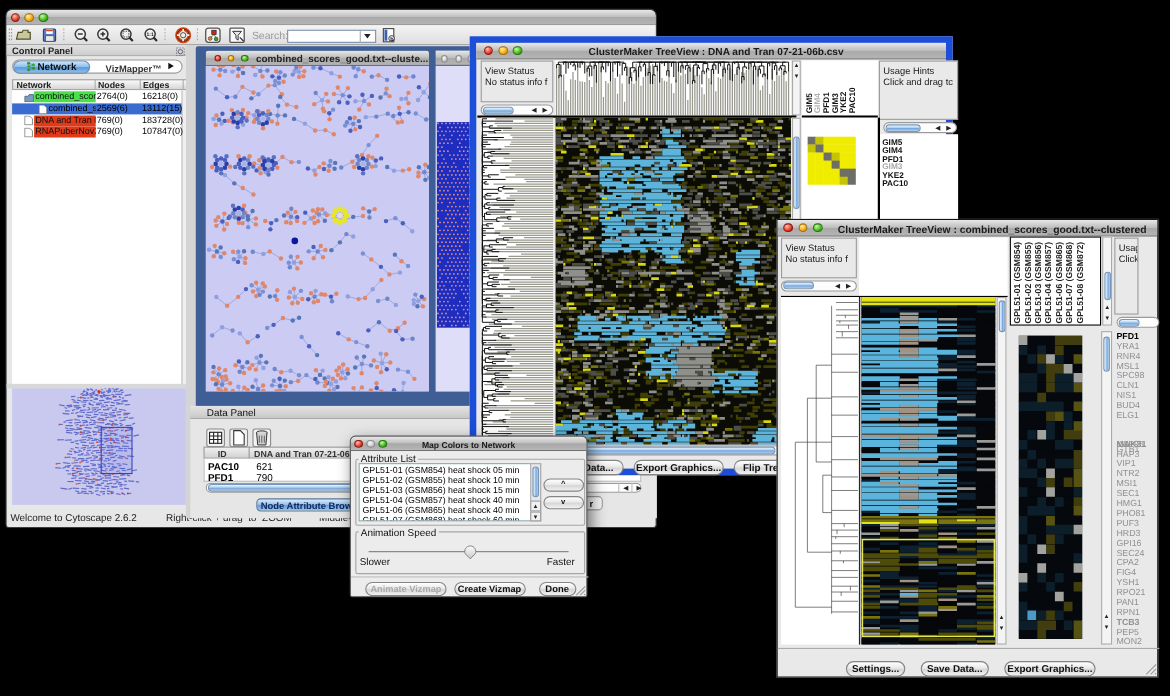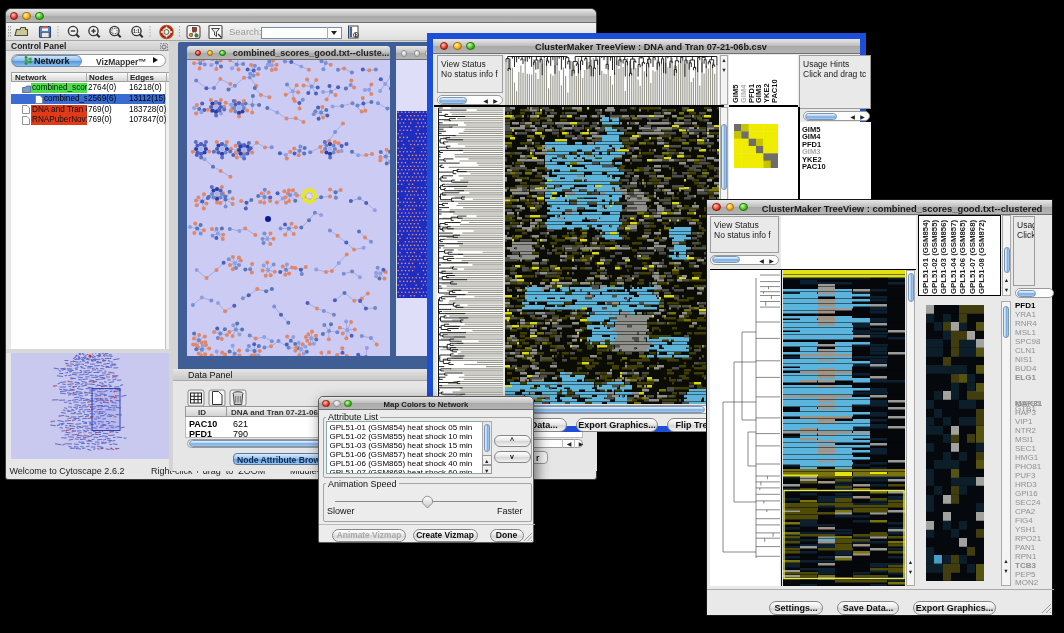--- a/index.html
+++ b/index.html
@@ -1420,21 +1420,21 @@
     <div class="arr" style="left:295px;top:357px;width:8px;font-size:5.5px">▲</div>
     <div class="arr" style="left:295px;top:367px;width:8px;font-size:5.5px">▼</div>
     <div class="a" style="left:308px;top:101.0px;font-size:8px;font-weight:bold;color:#000">PFD1</div>
     <div class="a" style="left:308px;top:110.0px;font-size:8px;font-weight:normal;color:#909090">YRA1</div>
     <div class="a" style="left:308px;top:118.9px;font-size:8px;font-weight:normal;color:#909090">RNR4</div>
     <div class="a" style="left:308px;top:127.8px;font-size:8px;font-weight:normal;color:#909090">MSL1</div>
     <div class="a" style="left:308px;top:136.8px;font-size:8px;font-weight:normal;color:#909090">SPC98</div>
     <div class="a" style="left:308px;top:145.8px;font-size:8px;font-weight:normal;color:#909090">CLN1</div>
     <div class="a" style="left:308px;top:154.7px;font-size:8px;font-weight:normal;color:#909090">NIS1</div>
     <div class="a" style="left:308px;top:163.6px;font-size:8px;font-weight:normal;color:#909090">BUD4</div>
-    <div class="a" style="left:308px;top:172.6px;font-size:8px;font-weight:bold;color:#909090">ELG1</div>
+    <div class="a" style="left:308px;top:172.6px;font-size:8px;font-weight:normal;color:#909090">ELG1</div>
     <div class="a" style="left:308px;top:199px;font-size:8px;font-weight:bold;color:#909090">MAK31</div>
     <div class="a" style="left:308px;top:204px;font-size:8px;font-weight:normal;color:#909090">GTB1</div>
     <div class="a" style="left:308px;top:199.4px;font-size:8px;font-weight:normal;color:#909090">KAP95</div>
     <div class="a" style="left:308px;top:208.4px;font-size:8px;font-weight:normal;color:#909090">HAP3</div>
     <div class="a" style="left:308px;top:217.3px;font-size:8px;font-weight:normal;color:#909090">VIP1</div>
     <div class="a" style="left:308px;top:226.3px;font-size:8px;font-weight:normal;color:#909090">NTR2</div>
     <div class="a" style="left:308px;top:235.2px;font-size:8px;font-weight:normal;color:#909090">MSI1</div>
     <div class="a" style="left:308px;top:244.2px;font-size:8px;font-weight:normal;color:#909090">SEC1</div>
     <div class="a" style="left:308px;top:253.1px;font-size:8px;font-weight:normal;color:#909090">HMG1</div>
     <div class="a" style="left:308px;top:262.1px;font-size:8px;font-weight:normal;color:#909090">PHO81</div>
@@ -1464,21 +1464,21 @@
     <div class="tl tlr" style="left:3.3px;top:2.5999999999999996px;width:7.4px;height:7.4px"></div>
     <div class="tl tlx" style="left:14.3px;top:2.5999999999999996px;width:7.4px;height:7.4px"></div>
     <div class="tl tlg" style="left:25.3px;top:2.5999999999999996px;width:7.4px;height:7.4px"></div>
     <div class="ttl" style="top:2.5px;font-size:7.8px">Map Colors to Network</div>
     <div class="a" style="left:4px;top:19.5px;width:208.5px;height:61.5px;border:1px solid #a5a5a5;border-radius:2px"></div>
     <div class="a" style="left:7px;top:15px;font-size:9px;color:#111;background:#ececec;padding:0 2px">Attribute List</div>
     <div class="wb" style="left:7px;top:23.5px;width:165.5px;height:53.5px;border-color:#8aa;overflow:hidden">
       <div class="a" style="left:2.5px;top:1.5px;font-size:8px;color:#000;white-space:nowrap">GPL51-01 (GSM854) heat shock 05 min</div>
       <div class="a" style="left:2.5px;top:10.4px;font-size:8px;color:#000;white-space:nowrap">GPL51-02 (GSM855) heat shock 10 min</div>
       <div class="a" style="left:2.5px;top:19.3px;font-size:8px;color:#000;white-space:nowrap">GPL51-03 (GSM856) heat shock 15 min</div>
-      <div class="a" style="left:2.5px;top:28.2px;font-size:8px;color:#000;white-space:nowrap">GPL51-06 (GSM857) heat shock 20 min</div>
+      <div class="a" style="left:2.5px;top:28.2px;font-size:8px;color:#000;white-space:nowrap">GPL51-04 (GSM857) heat shock 40 min</div>
       <div class="a" style="left:2.5px;top:37.1px;font-size:8px;color:#000;white-space:nowrap">GPL51-06 (GSM865) heat shock 40 min</div>
       <div class="a" style="left:2.5px;top:46.0px;font-size:8px;color:#000;white-space:nowrap">GPL51-07 (GSM868) heat shock 60 min</div>
     </div>
     <div class="strk" style="left:163px;top:23.5px;width:9.5px;height:53.5px;background:#e8e8e8"></div>
     <div class="aqv" style="left:164.5px;top:27px;width:6.5px;height:28px"></div>
     <div class="a" style="left:163px;top:58px;width:9.5px;height:9.5px;background:#f0f0f0;border:1px solid #999"></div>
     <div class="a" style="left:163px;top:67.5px;width:9.5px;height:9.5px;background:#f0f0f0;border:1px solid #999"></div>
     <div class="arr" style="left:163px;top:60px;width:9.5px;font-size:5.5px">▲</div>
     <div class="arr" style="left:163px;top:69.5px;width:9.5px;font-size:5.5px">▼</div>
     <div class="btn" style="left:174.5px;top:37.5px;width:37px;height:12px;font-size:7px">^</div>

